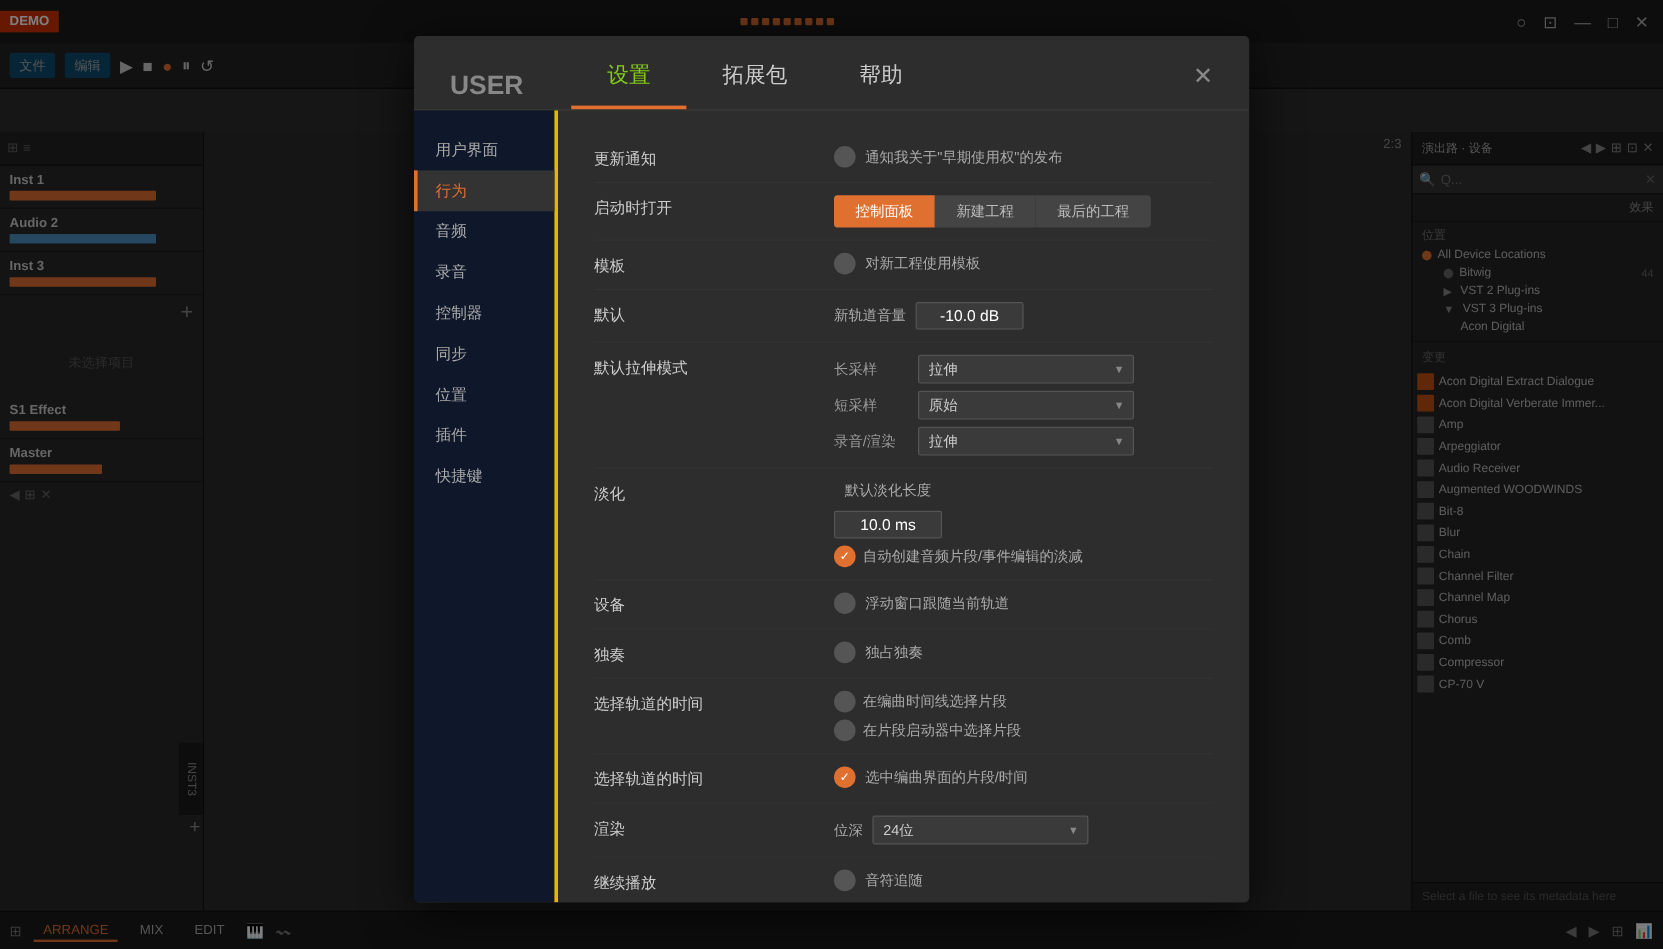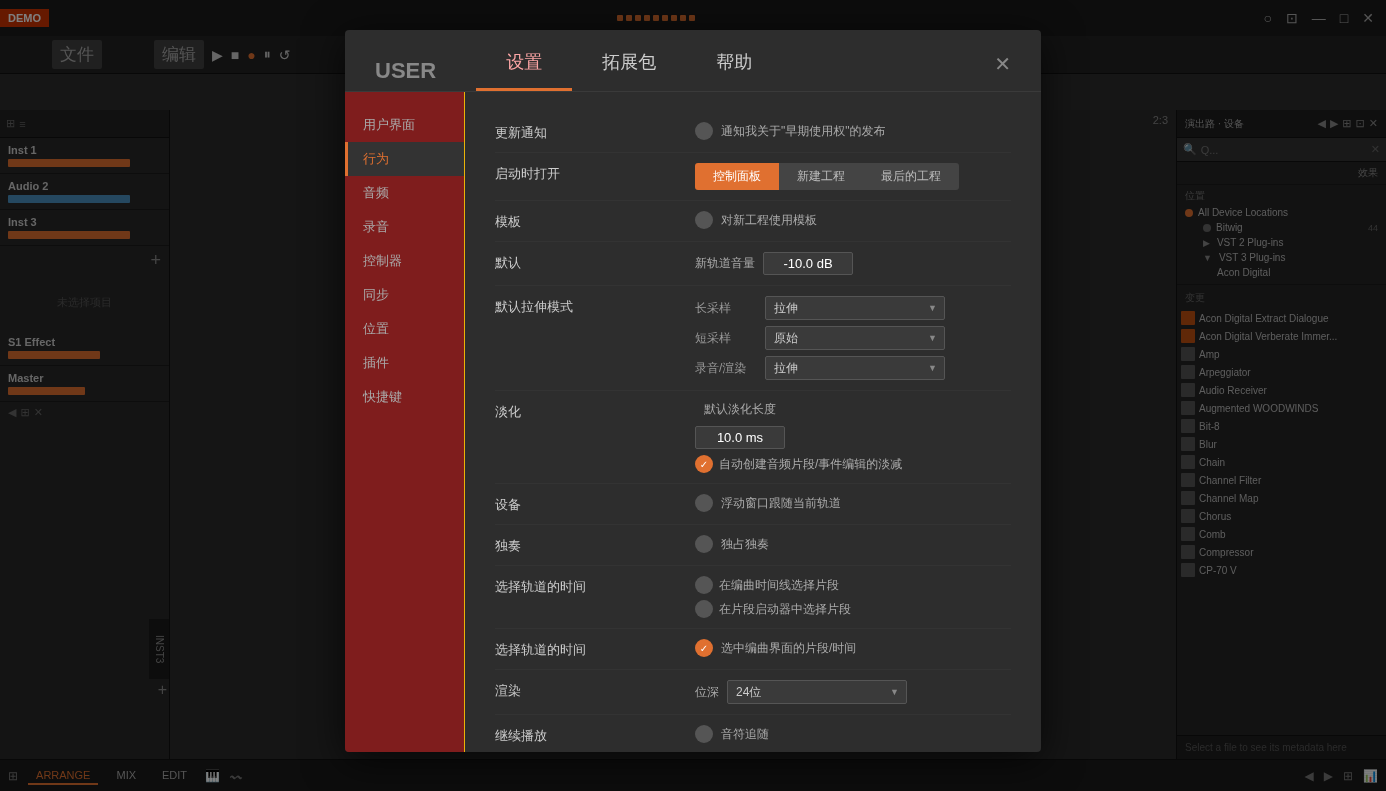--- a/index.html
+++ b/index.html
@@ -66,27 +66,26 @@
       height: 38px;
       background: #222;
       display: flex;
       align-items: center;
       padding: 0 8px;
       gap: 8px;
       border-bottom: 1px solid #111;
     }
     .transport-btn {
       color: #aaa;
-      background: #404040;
+      background: #0c4a6e;
       border: none;
       padding: 3px 8px;
-      font-size: 17px;
+      font-size: 11px;
       cursor: pointer;
       border-radius: 2px;
-      margin-left: 44px;
     }
     .transport-icon {
       color: #ccc;
       font-size: 14px;
       cursor: pointer;
     }
 
     
     .track-list {
       position: absolute;
@@ -289,40 +288,40 @@
       flex: 1;
     }
     .modal-tab {
       color: #ccc;
       font-size: 18px;
       padding: 0 30px 14px 30px;
       cursor: pointer;
       border-bottom: 3px solid transparent;
     }
     .modal-tab.active {
-      color: #fca5a5;
+      color: #84cc16;
       border-bottom: 3px solid #e07030;
     }
     .modal-close {
       color: #888;
       font-size: 20px;
       cursor: pointer;
       margin-left: auto;
       margin-bottom: 14px;
     }
     .modal-body {
       display: flex;
       height: 660px;
     }
     .modal-sidebar {
       width: 120px;
-      background: #7f1d1d;
+      background: #0f172a;
       padding: 16px 0;
       flex-shrink: 0;
-      border-right: 1px solid #eab308;
+      border-right: 3px solid #eab308;
     }
     .sidebar-item {
       padding: 8px 18px;
       color: #aaa;
       font-size: 13px;
       cursor: pointer;
     }
     .sidebar-item.active {
       color: #e07030;
       background: #333;

